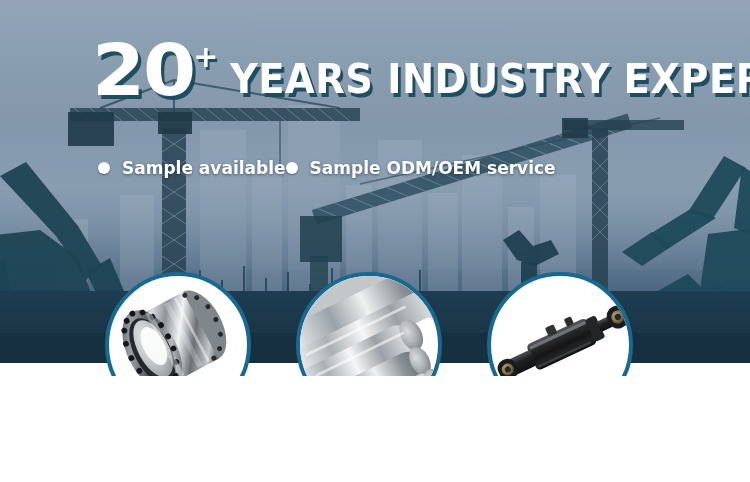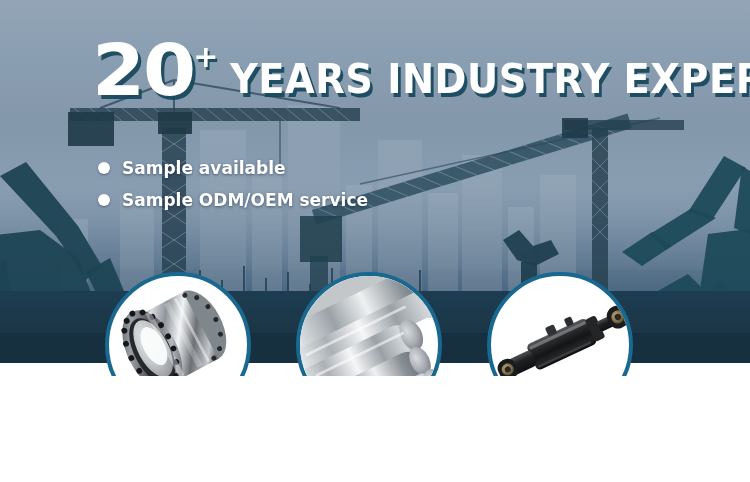--- a/index.html
+++ b/index.html
@@ -105,21 +105,21 @@
     transform-origin:left bottom;
     text-shadow: 3px 4px 0 rgba(22,72,92,.92);
   }
 
   
   .features {
     position:absolute; left:98px; top:158px;
     display:flex; gap:48px;
     z-index:40;
   }
-  .feat-col { display:flex; flex-direction:column; gap:12px; }
+  .feat-col { display:flex; flex-direction:row; }
   .feat-item { display:flex; align-items:center; gap:12px; }
   .dot {
     width:12px; height:12px; border-radius:50%;
     background:#ffffff; flex:none;
     box-shadow:0 1px 2px rgba(10,30,45,.45);
   }
   .feat-label {
     font-family:"DejaVu Sans", sans-serif;
     font-weight:700;
     font-size:17px;

